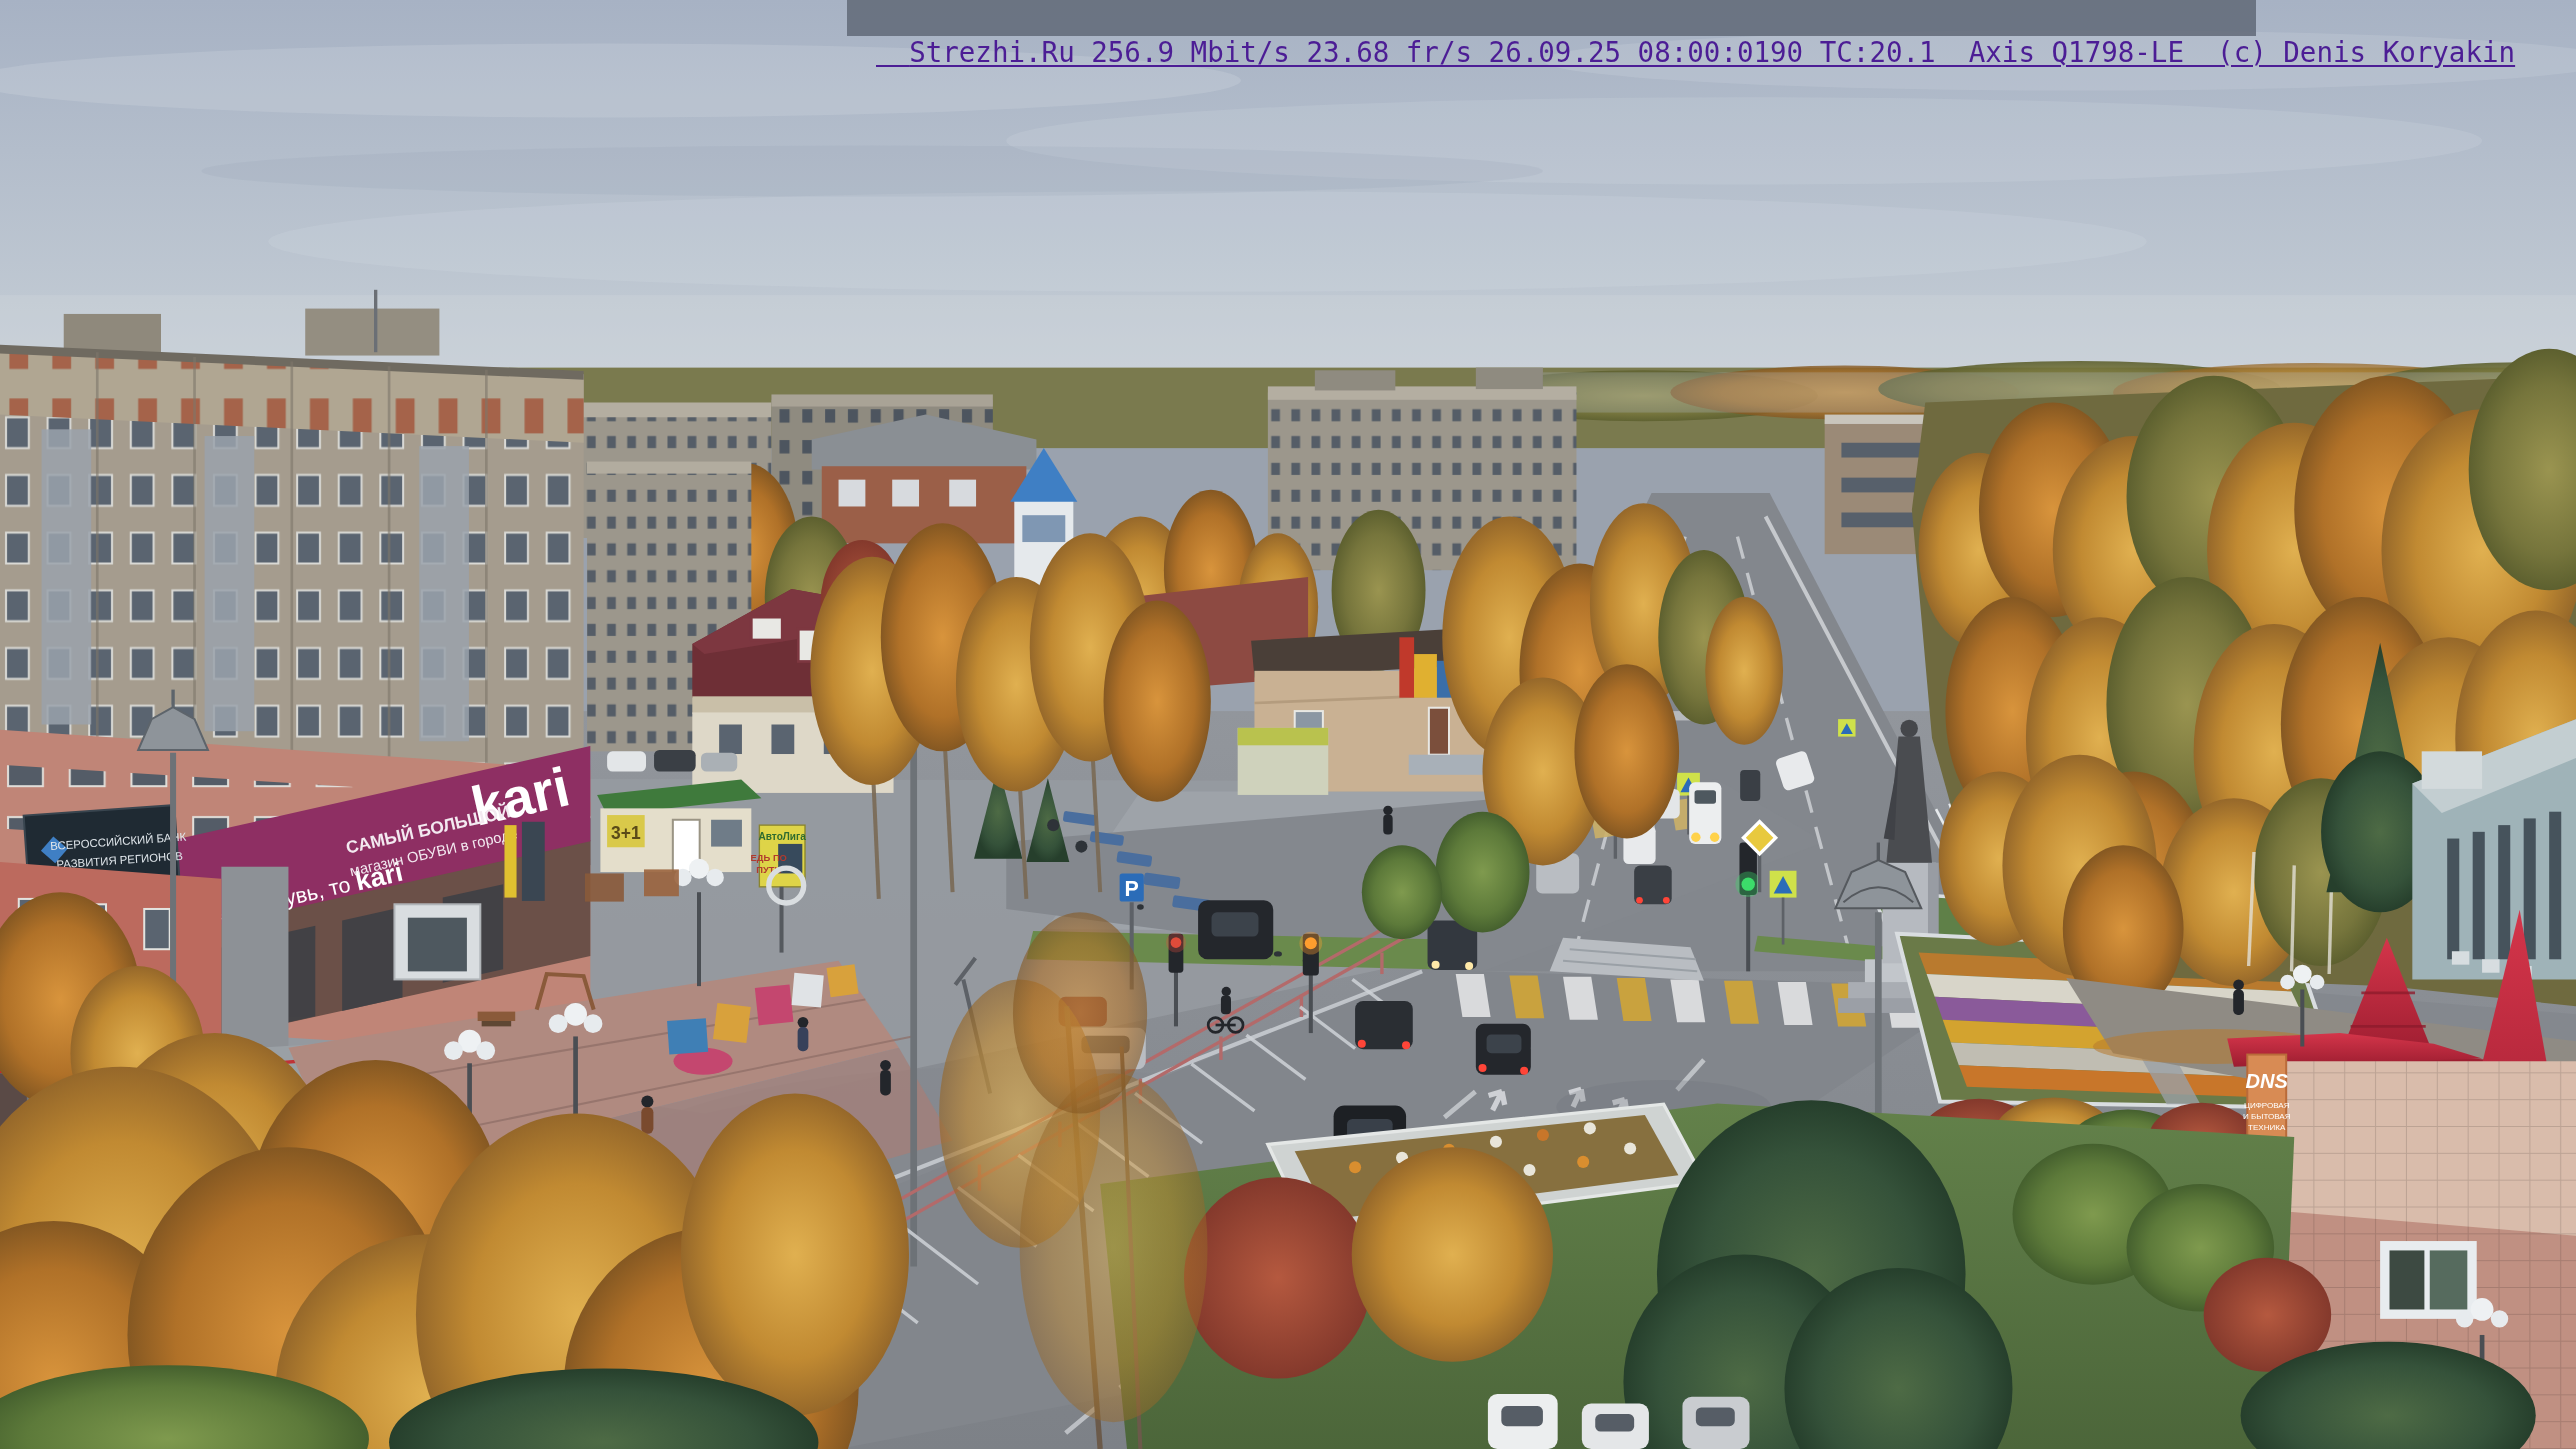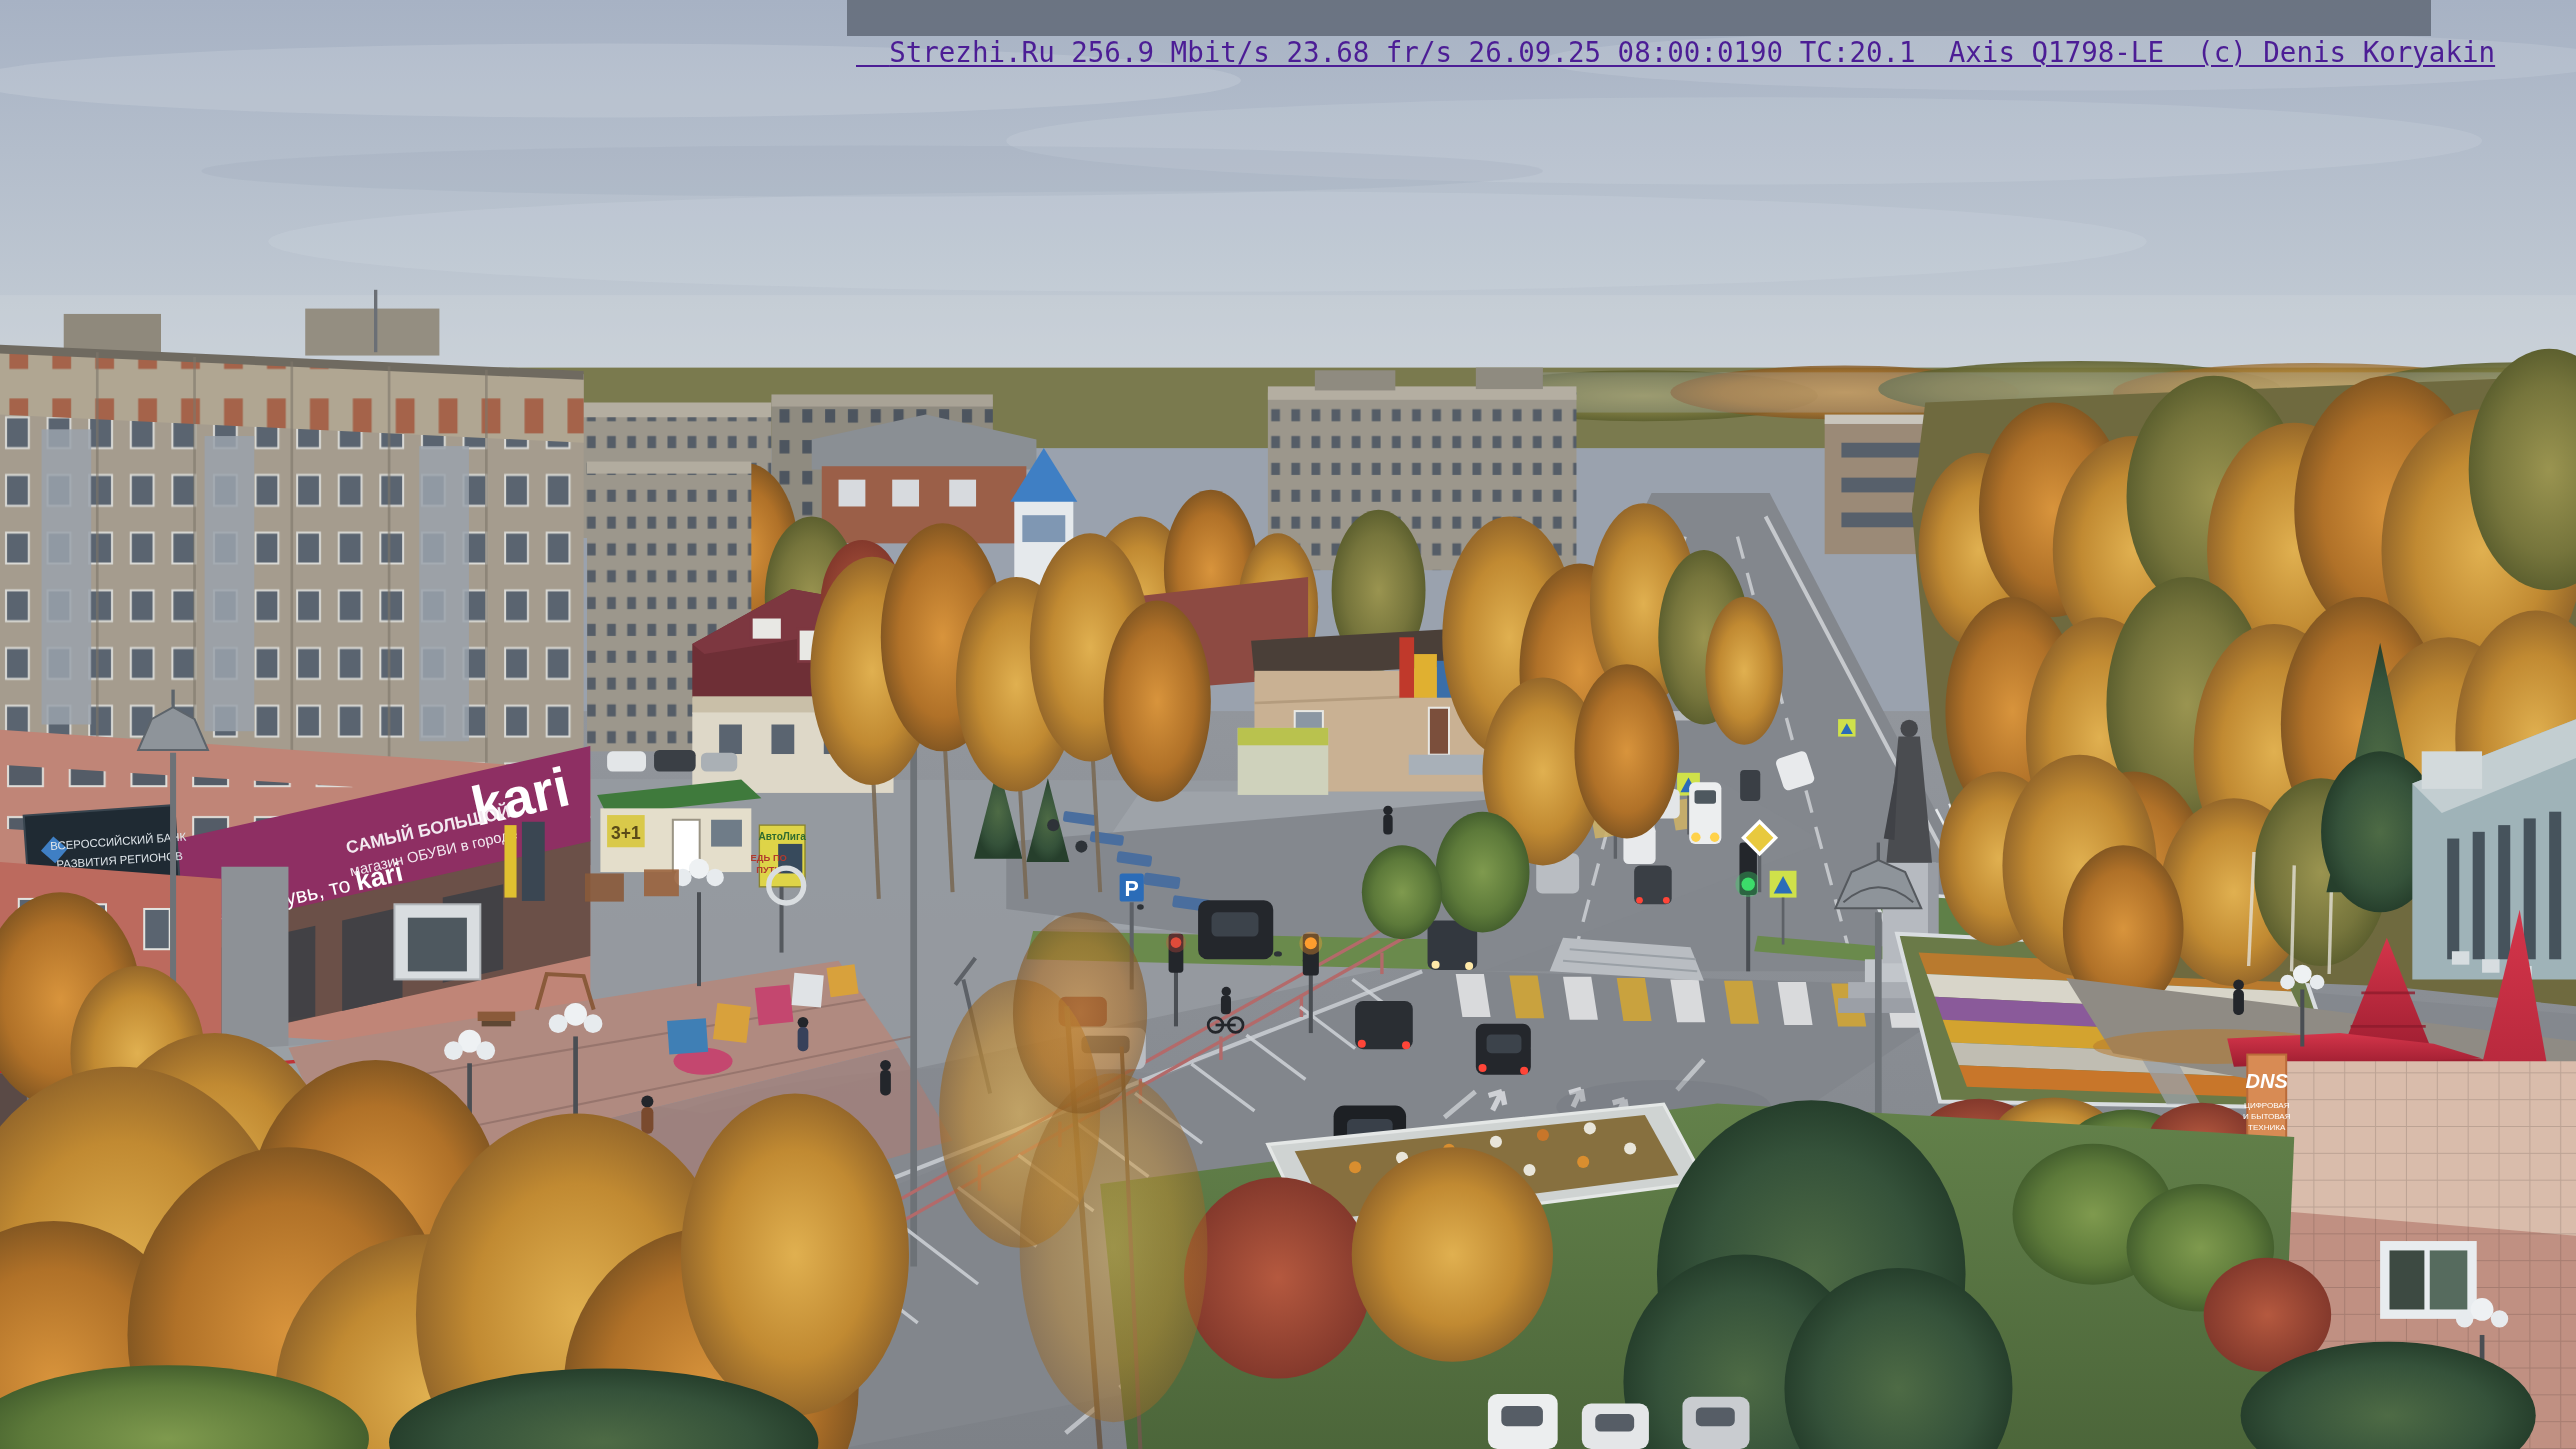--- a/index.html
+++ b/index.html
@@ -1,24 +1,24 @@
 <!DOCTYPE html>
 <html style="font-size:10.7px"><head>
 <meta charset="utf-8">
 <style>
   html,body{margin:0;padding:0;background:#9aa2ae;}
   #stage{position:relative;width:2576px;height:1449px;overflow:hidden;font-family:"Liberation Sans",sans-serif;}
   #stage svg{position:absolute;left:0;top:0;width:2576px;height:1449px;display:block;}
   #osd-bar{
-    position:absolute;top:0;left:847px;width:1584px;height:36px;
+    position:absolute;top:0;left:847px;width:1409px;height:36px;
     background:rgba(96,105,119,0.85);
     color:#4c1d95;
     font-family:"DejaVu Sans Mono","Liberation Mono",monospace;
     font-size:27.5px;line-height:35px;white-space:pre;
-    padding-left:9px;box-sizing:border-box;
+    padding-left:29px;box-sizing:border-box;
     text-decoration:underline;text-decoration-thickness:2px;text-underline-offset:3.4px;
   }
   text{font-family:"Liberation Sans",sans-serif;}
 </style>
 </head>
 <body>
 
 <div id="stage">
 <svg viewBox="0 0 3840 2160" aria-hidden="true">
 <defs>

